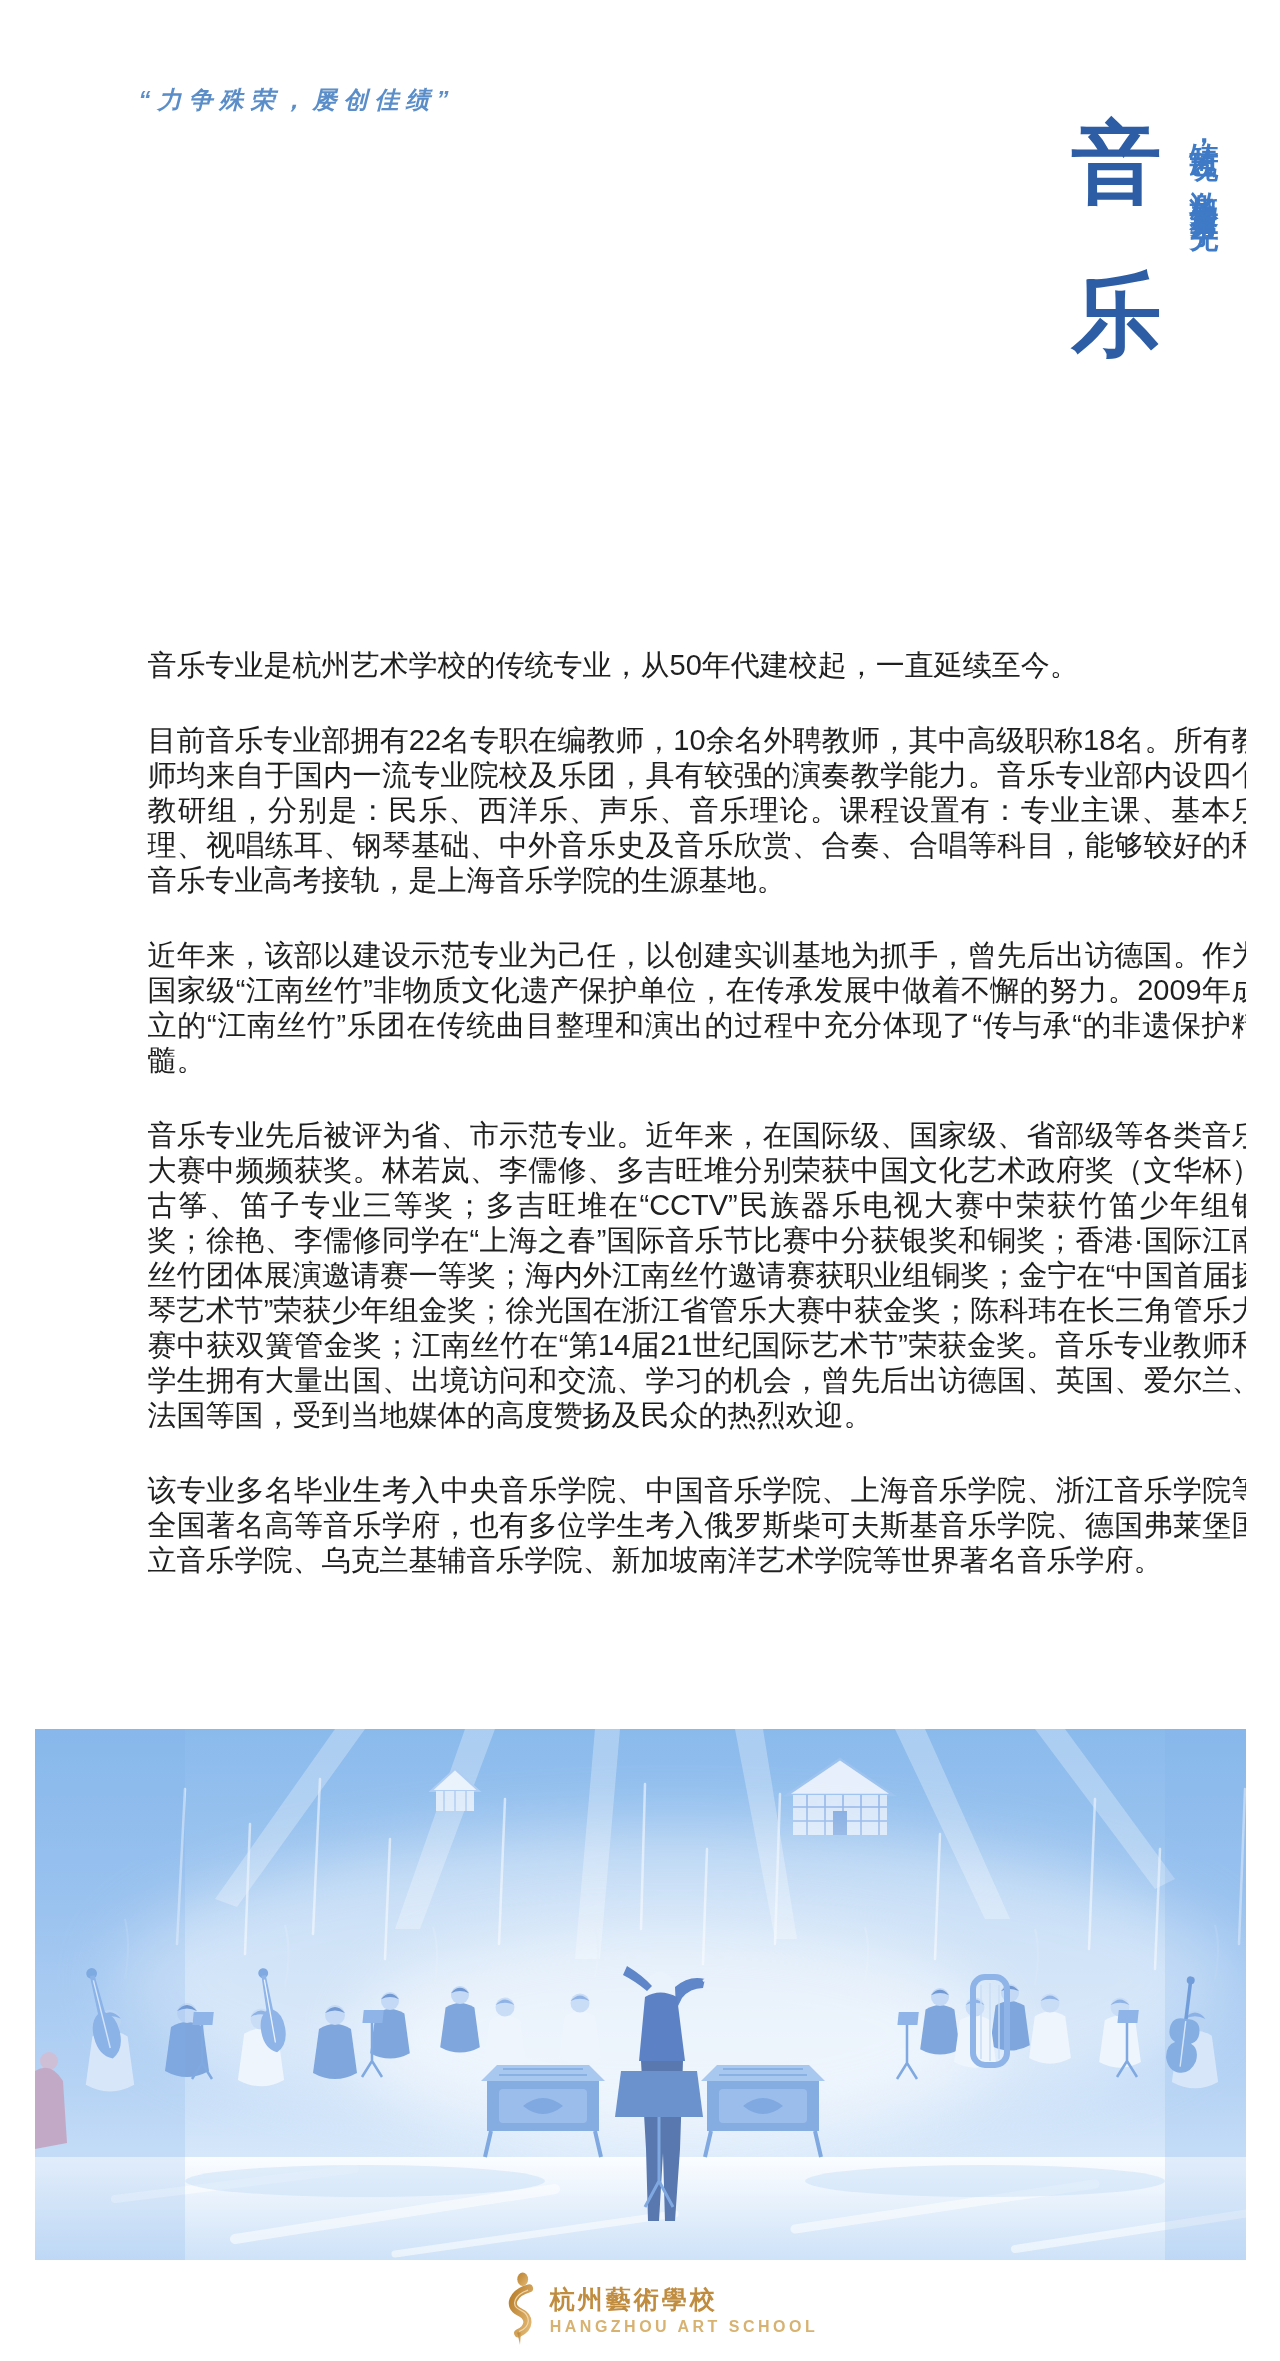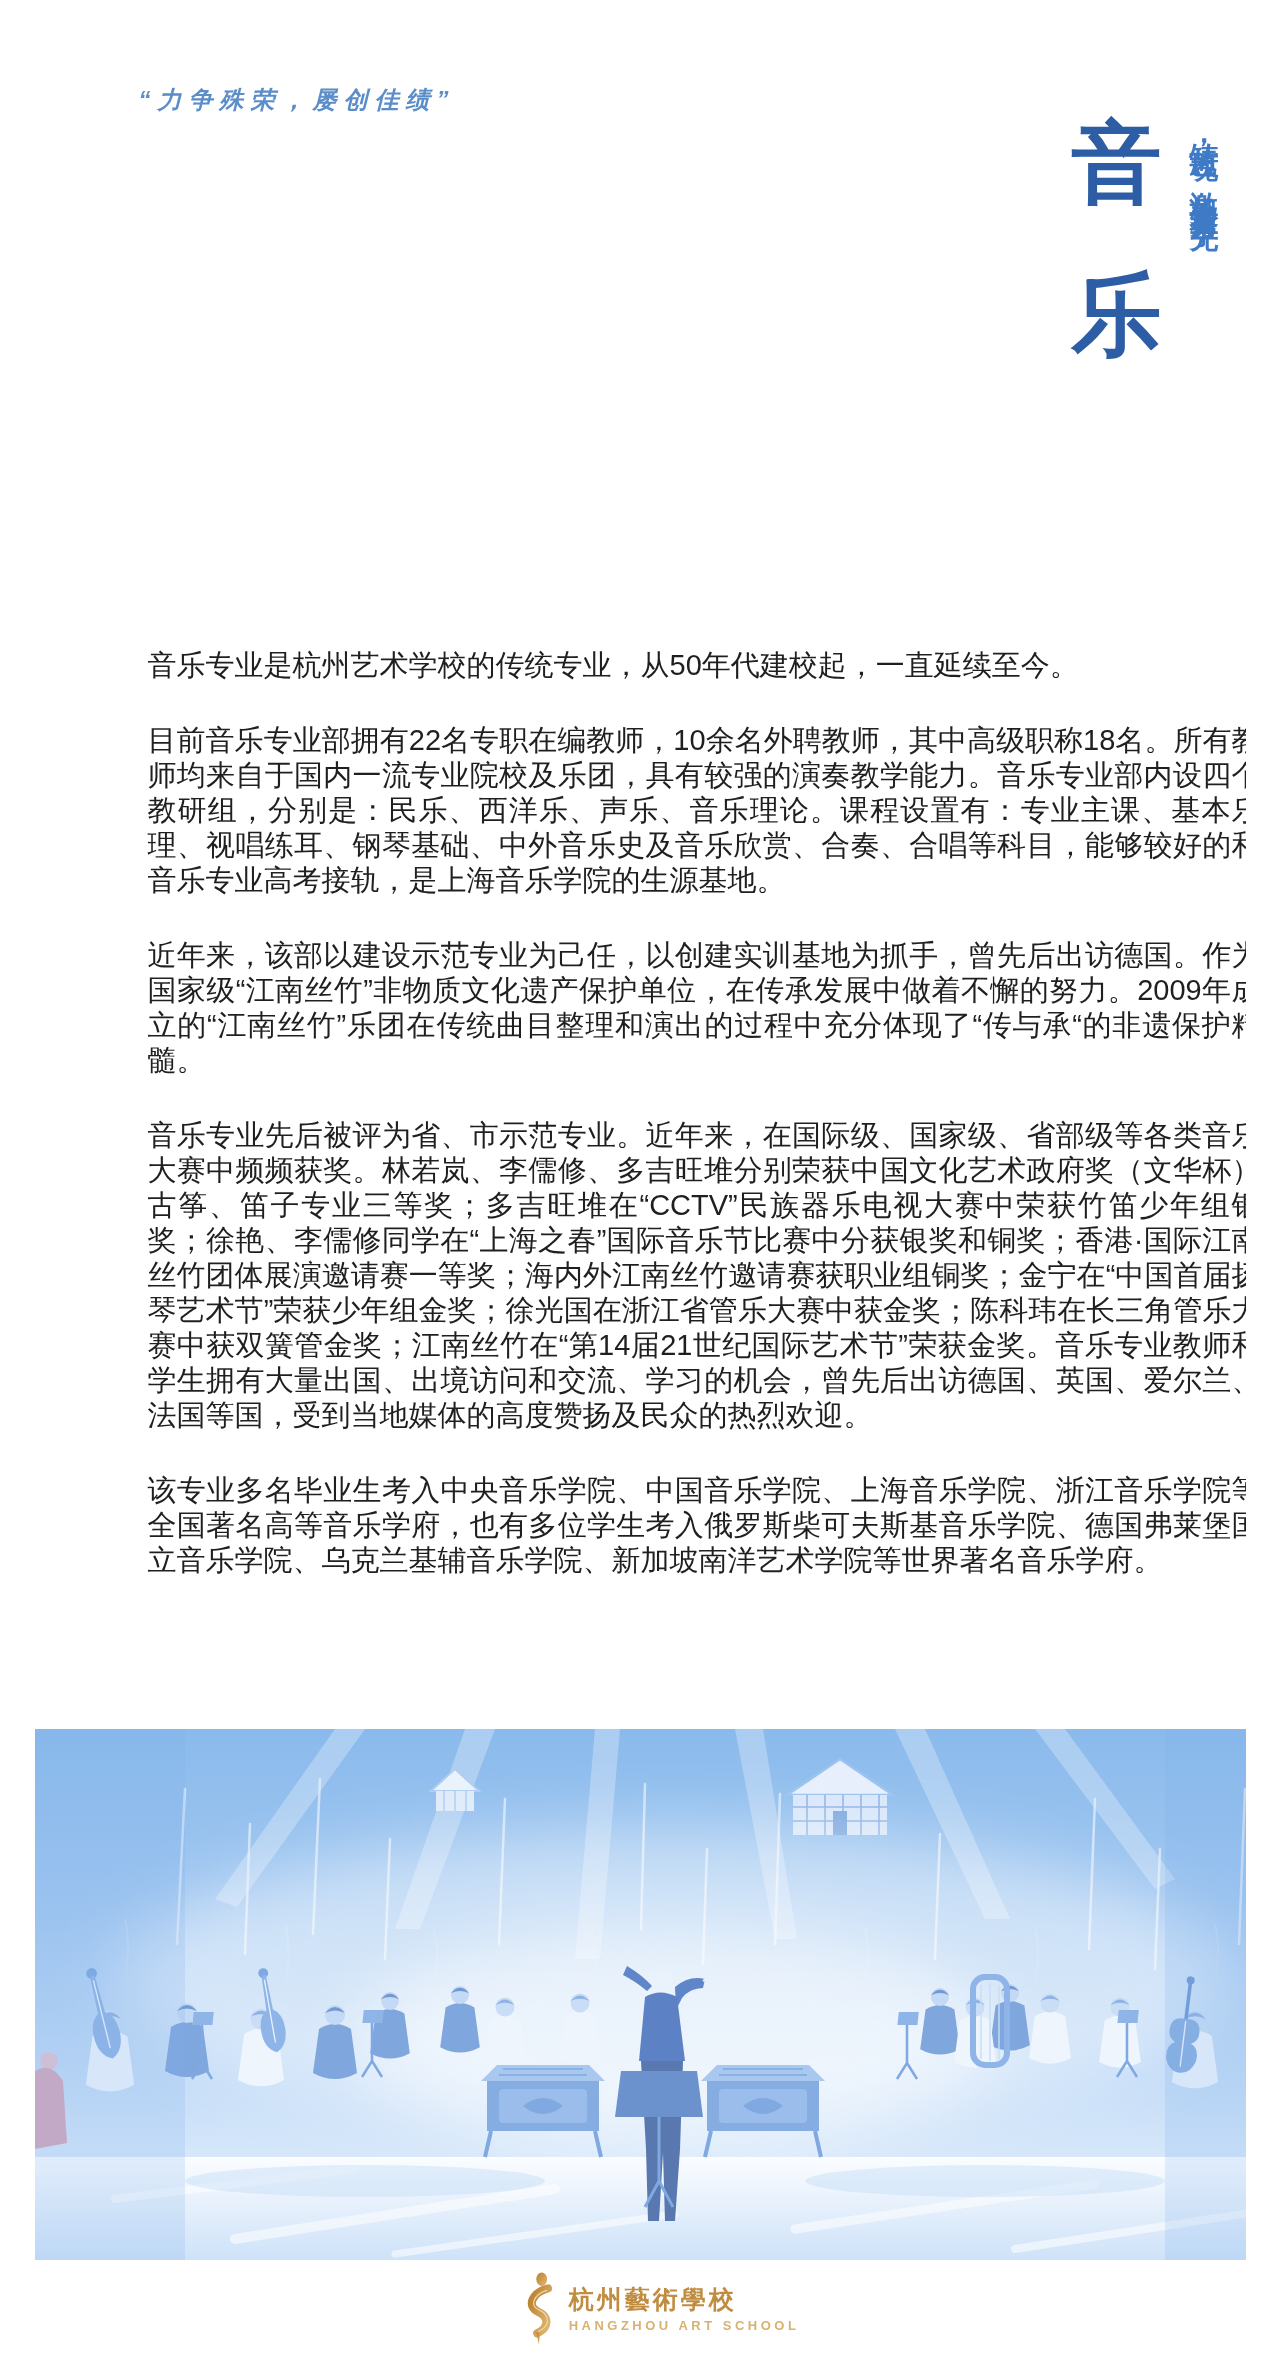--- a/index.html
+++ b/index.html
@@ -55,21 +55,21 @@
     display:flex;justify-content:center;align-items:flex-start;gap:12px;padding-left:40px;
   }
   .logo-mark{display:block;width:36px;height:74px;}
   .logo-texts{display:flex;flex-direction:column;margin-top:14px;}
   .logo-cn{
     font-family:"Liberation Serif",serif;
     font-size:25px;font-weight:bold;letter-spacing:3px;
     color:#c08c3f;line-height:1.15;white-space:nowrap;
   }
   .logo-en{
-    font-size:13px;font-weight:bold;letter-spacing:3.5px;
+    font-size:16px;font-weight:bold;letter-spacing:3.5px;
     color:#d8b271;margin-top:3px;white-space:nowrap;
   }
 </style>
 </head>
 <body>
 
 <div class="page">
 
   <div class="quote">“力争殊荣，屡创佳绩”</div>
 

